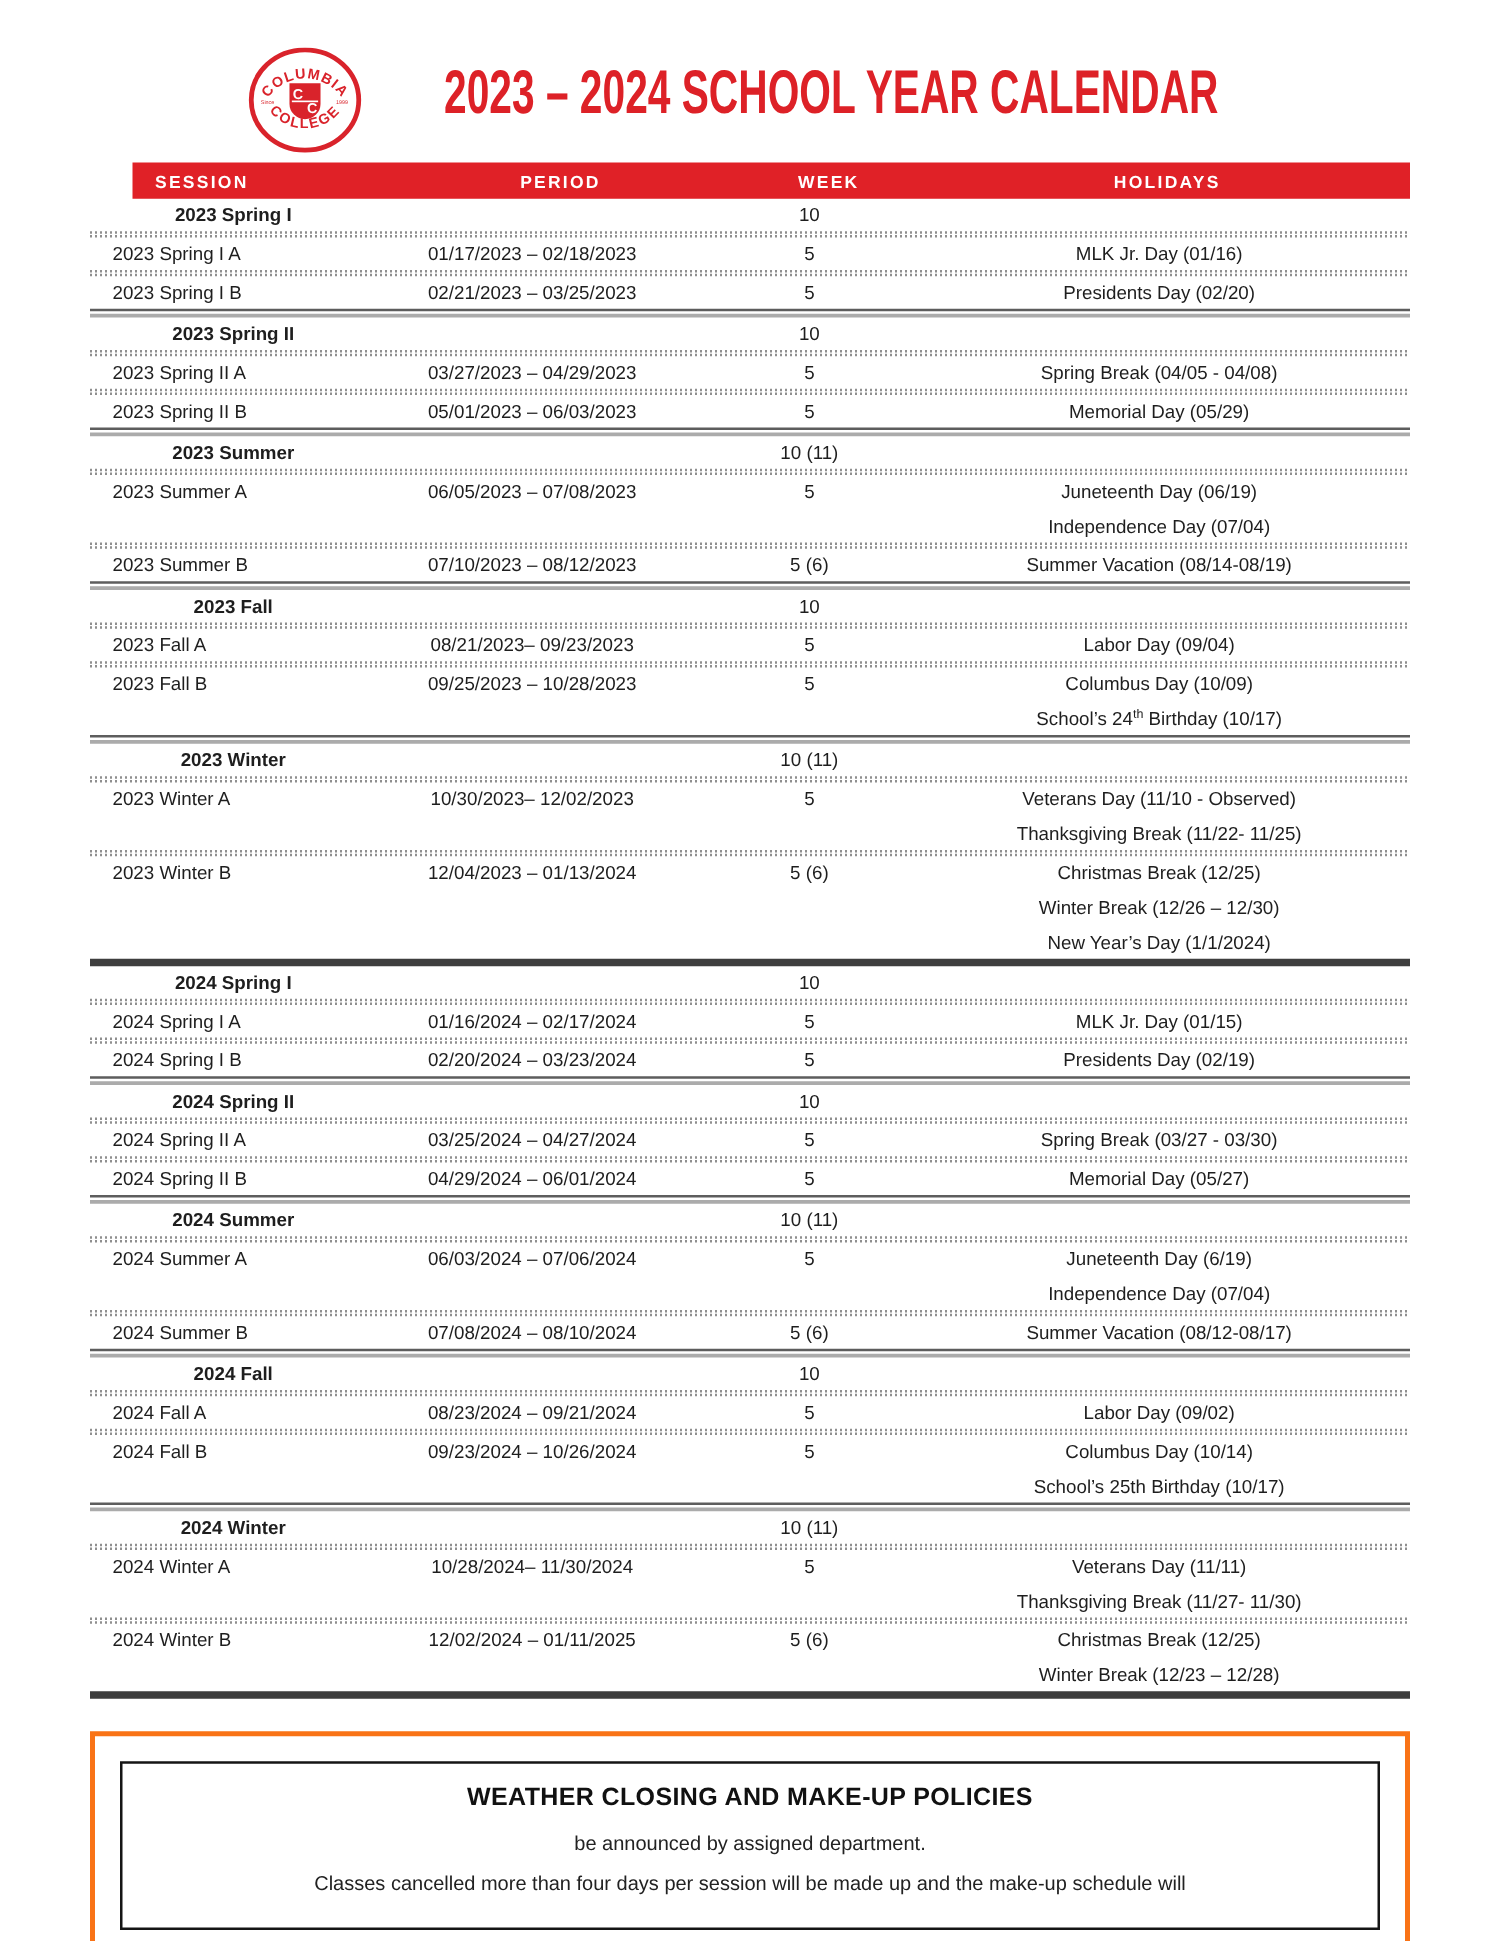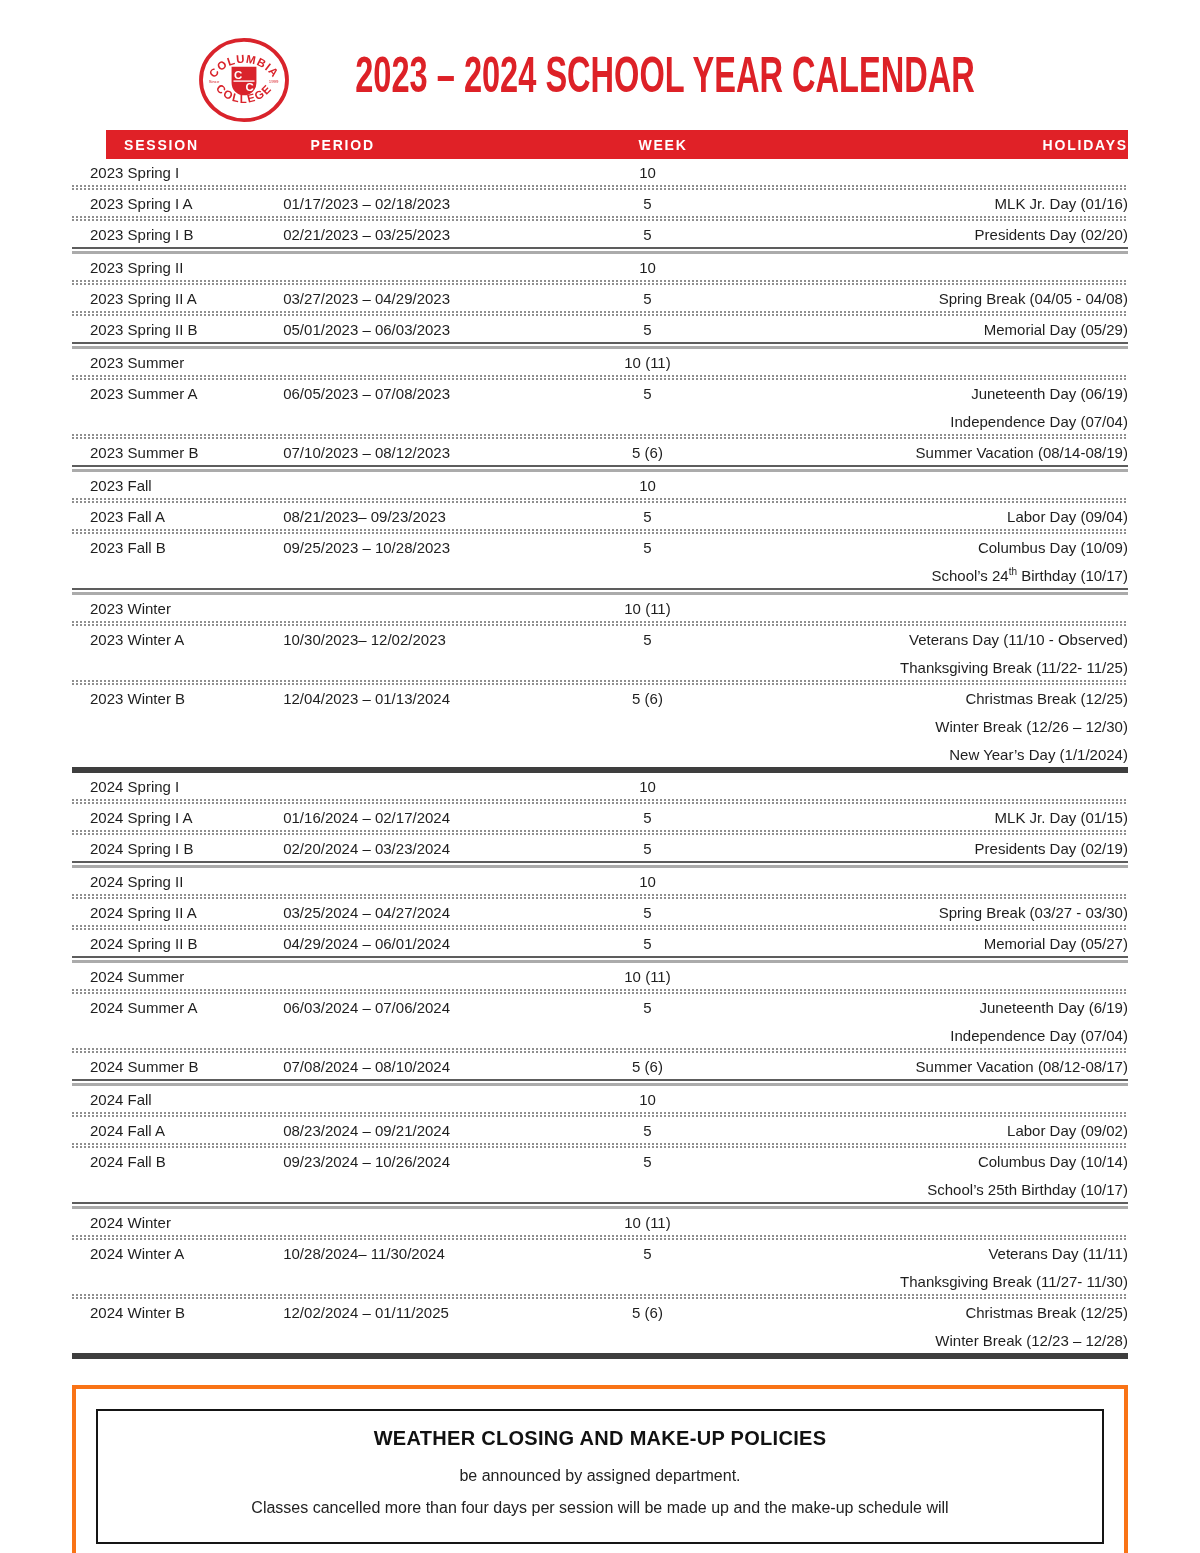--- a/index.html
+++ b/index.html
@@ -15,25 +15,25 @@
     letter-spacing:0px;transform:scale(0.74,1.12);transform-origin:center top;
     white-space:nowrap;
   }
   .table{margin:0 72px;width:1056px;}
   .thead{
     display:flex;align-items:center;height:29px;background:#E02127;color:#fff;
     font-weight:700;font-size:14px;letter-spacing:1.8px;margin-left:34px;
   }
   .cell{box-sizing:border-box;}
   .col-session{width:20%;padding-left:18px;text-align:left;}
-  .col-period{width:27%;text-align:left;}
+  .col-period{width:27%;text-align:center;}
   .col-week{width:15%;text-align:center;}
-  .col-holidays{width:38%;text-align:right;}
+  .col-holidays{width:38%;text-align:center;}
   .row{display:flex;align-items:flex-start;padding:4px 0 3px;font-size:15px;line-height:19px;}
-  .row.section .col-session{font-weight:400;font-size:15px;}
+  .row.section .col-session{font-weight:700;font-size:15px;text-align:center;}
   .holiday-line + .holiday-line{margin-top:9px;}
   sup{font-size:10px;line-height:0;vertical-align:super;}
   .sep-dotted{
     height:5px;
     background:
       repeating-linear-gradient(90deg,#8f8f8f 0 2px,transparent 2px 4px) 0 0/100% 2px no-repeat,
       repeating-linear-gradient(90deg,#8f8f8f 0 2px,transparent 2px 4px) 0 3px/100% 2px no-repeat;
   }
   .sep-solid{height:2px;border-top:2px solid #5d5d5d;border-bottom:3px solid #ababab;background:#fff;}
   .sep-thick{height:6px;background:#3e3e3e;}

